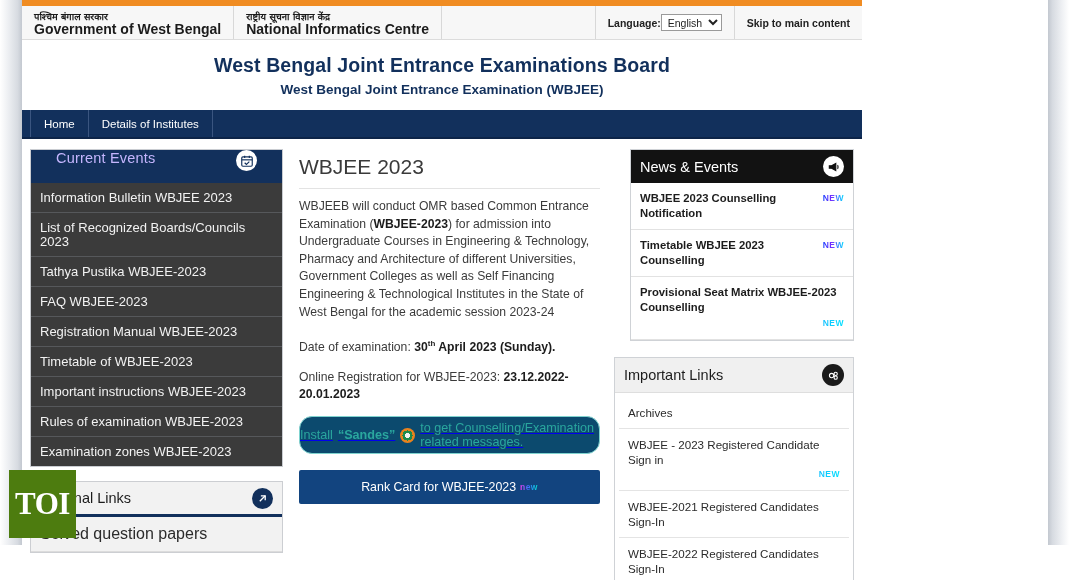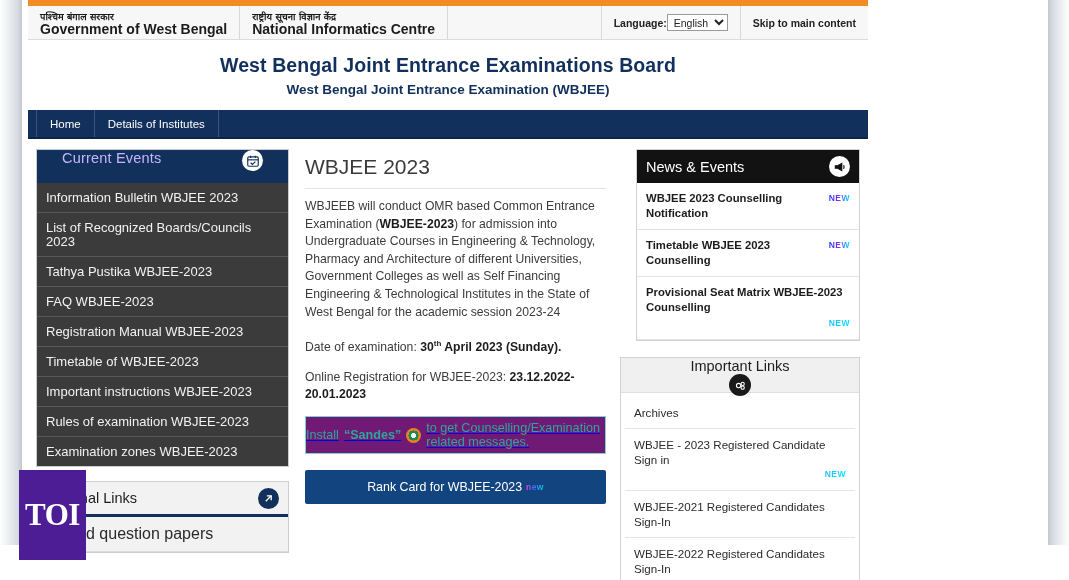--- a/index.html
+++ b/index.html
@@ -16,21 +16,21 @@
   
   .gutter-left{
     position:absolute;left:0;top:0;width:22px;height:545px;
     background:linear-gradient(to right,#ffffff 0%,#eef0f3 35%,#d7dbe1 80%,#c3c8d0 100%);
   }
   .gutter-right{
     position:absolute;left:1048px;top:0;width:21px;height:545px;
     background:linear-gradient(to right,#c3c8d0 0%,#d7dbe1 22%,#eef0f3 66%,#ffffff 100%);
   }
   .shell{
-    position:absolute;left:28px;top:0;width:840px;height:545px;
+    position:absolute;left:22px;top:0;width:840px;height:545px;
     background:#ffffff;
   }
 
   
   .orange-bar{height:6px;background:#f08c22;}
 
   
   .gov-header{
     height:33px;background:#f7f7f7;border-bottom:1px solid #dcdcdc;
     display:flex;align-items:center;position:relative;
@@ -151,23 +151,23 @@
   }
   .main-p{
     font-size:12.2px;color:#3b3b3b;line-height:17.6px;margin:0 0 14px 0;
   }
   .main-p b{color:#1c1c1c;}
   .main-line{font-size:12.2px;color:#3b3b3b;line-height:17.6px;margin:0 0 12px 0;}
   .main-line b{color:#1c1c1c;}
   sup{font-size:8px;}
 
   .sandes-box{
-    margin-top:10px;border:1px solid #7fd3cf;background:#701a75;
+    margin-top:10px;border:1px solid #7fd3cf;background:#0c4a6e;
     height:36px;display:flex;align-items:center;justify-content:center;
-    gap:5px;border-radius:0;
+    gap:5px;border-radius:13px;
   }
   .sandes-txt{font-size:12.6px;color:#2aa79e;}
   .sandes-logo{
     width:15px;height:15px;border-radius:50%;
     background:radial-gradient(circle at 50% 50%,#f2f2f2 0 22%,#1f8a4c 22% 48%,#e8821e 48% 100%);
     flex:none;
   }
 
   .rank-btn{
     margin-top:16px;height:34px;background:#12447f;border-radius:2px;
@@ -200,21 +200,21 @@
     background:linear-gradient(90deg,#1640ff 0%,#7a2bff 40%,#00e0ff 100%);
     -webkit-background-clip:text;background-clip:text;color:transparent;
   }
   .news-new.below{display:block;float:none;text-align:right;margin-top:1px;}
 
   .panel-imp{
     margin-top:16px;border:1px solid #cfd2d6;background:#ffffff;
   }
   .panel-head-imp{
     background:#f0f0f0;height:34px;display:flex;align-items:center;
-    justify-content:space-between;padding:0 9px;border-bottom:1px solid #dedede;flex-direction:column;
+    justify-content:space-between;padding:0 9px;border-bottom:1px solid #dedede;
   }
   .panel-head-imp .ttl{color:#1c1c1c;font-size:14.5px;}
   .circle-icon-black{
     width:22px;height:22px;border-radius:50%;background:#1a1a1a;
     display:flex;align-items:center;justify-content:center;flex:none;
   }
   .imp-list{list-style:none;margin:4px;padding:0;}
   .imp-list li{border-bottom:1px solid #e4e4e4;}
   .imp-list li:last-child{border-bottom:none;}
   .imp-list a{
@@ -223,22 +223,22 @@
   }
   .imp-new{
     display:block;text-align:right;font-size:8.5px;font-weight:bold;
     letter-spacing:.5px;margin-top:0px;
     background:linear-gradient(90deg,#1640ff 0%,#7a2bff 40%,#00e0ff 100%);
     -webkit-background-clip:text;background-clip:text;color:transparent;
   }
 
   
   .toi{
-    position:absolute;left:19px;top:470px;width:67px;height:90px;
-    background:#4c1d95;display:flex;align-items:center;justify-content:center;
+    position:absolute;left:9px;top:470px;width:67px;height:68px;
+    background:#4d7c0f;display:flex;align-items:center;justify-content:center;
     z-index:50;
   }
   .toi span{
     color:#ffffff;font-family:"Liberation Serif", serif;font-weight:bold;
     font-size:31px;letter-spacing:-0.5px;
   }
 </style>
 </head>
 <body>
 

